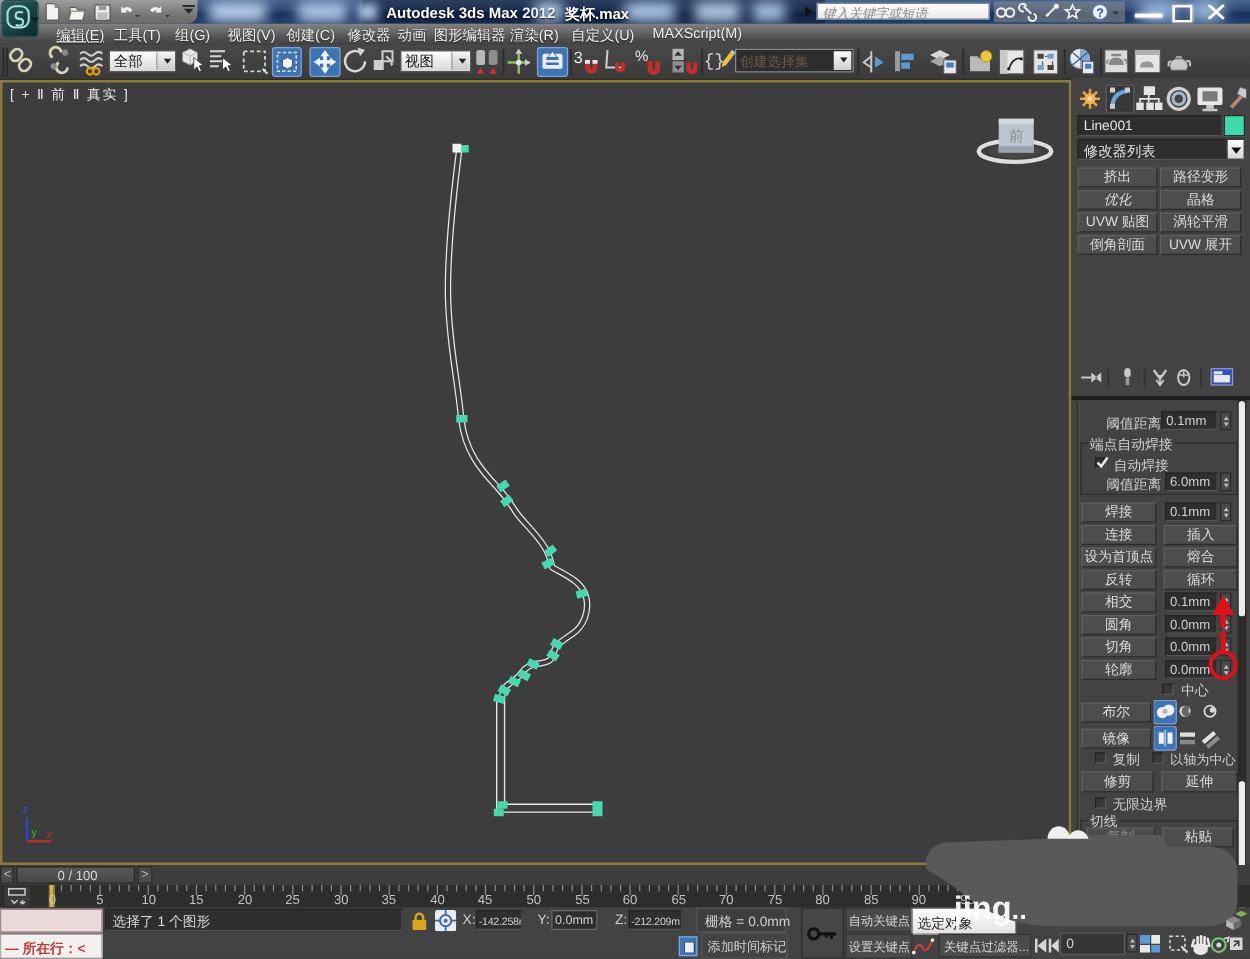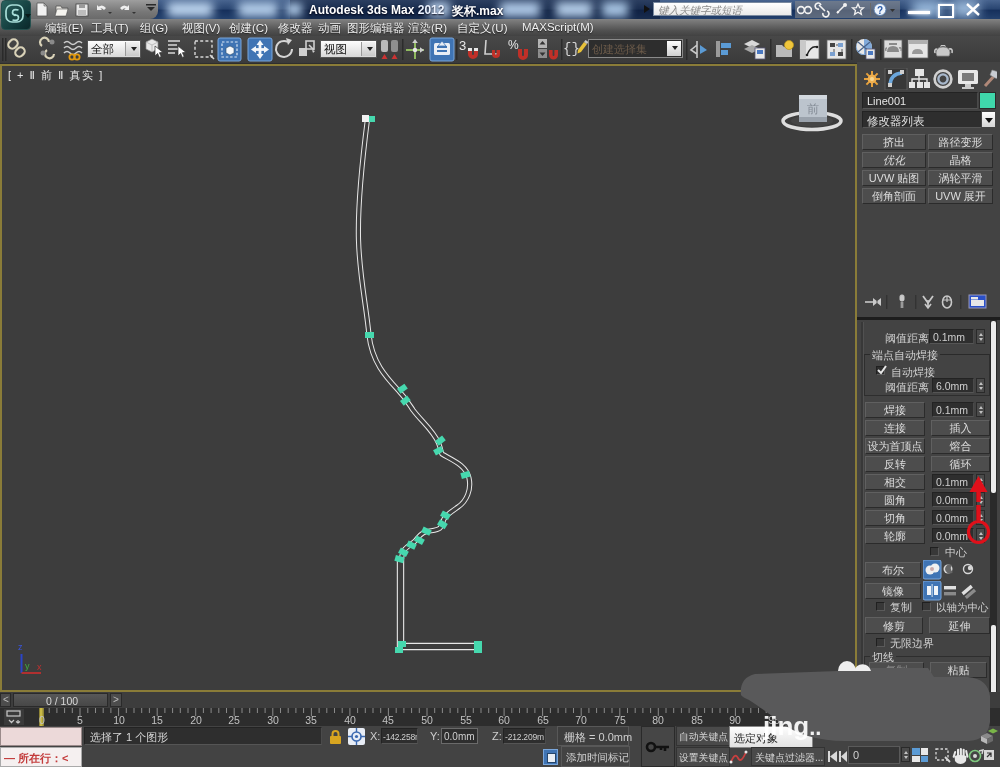--- a/index.html
+++ b/index.html
@@ -100,21 +100,21 @@
 <div class="ab" style="left:1px;top:0;width:30px;height:30px;background:linear-gradient(135deg,#2a625e,#11393a 70%,#0b282a);border-radius:4px;border:1px solid #24504e;box-sizing:border-box;z-index:30;">
   <svg width="28" height="28" viewBox="0 0 28 28">
     <rect x="4" y="4" width="17" height="17" rx="6" fill="none" stroke="#a8ddd8" stroke-width="1.7"></rect>
     <path d="M16.5 9 q-6 -1.5 -6 2.5 q0 2.5 3 2.5 q3 0 3 2.5 q0 4 -6 2.5" fill="none" stroke="#a8ddd8" stroke-width="1.7"></path>
     <circle cx="13" cy="14" r="1.2" fill="#a8ddd8"></circle>
   </svg>
   <div class="ab" style="left:23px;top:13px;width:0;height:0;border-left:3.5px solid transparent;border-right:3.5px solid transparent;border-top:4px solid #0a1a1a;"></div>
 </div>
 
 <div class="ab" id="menubar" style="left:0;top:19px;width:1000px;height:17px;background:linear-gradient(#828282,#4f4f4f 70%,#424242);overflow:hidden;">
-  <div class="mi" style="left:45px;">编辑(E)</div>
+  <div class="mi" style="left:45px;text-decoration:underline;">编辑(E)</div>
   <div class="mi" style="left:91px;">工具(T)</div>
   <div class="mi" style="left:140px;">组(G)</div>
   <div class="mi" style="left:182px;">视图(V)</div>
   <div class="mi" style="left:229px;">创建(C)</div>
   <div class="mi" style="left:278px;">修改器</div>
   <div class="mi" style="left:318px;">动画</div>
   <div class="mi" style="left:347px;">图形编辑器</div>
   <div class="mi" style="left:408px;">渲染(R)</div>
   <div class="mi" style="left:457px;">自定义(U)</div>
   <div class="mi" style="left:522px;">MAXScript(M)</div>

